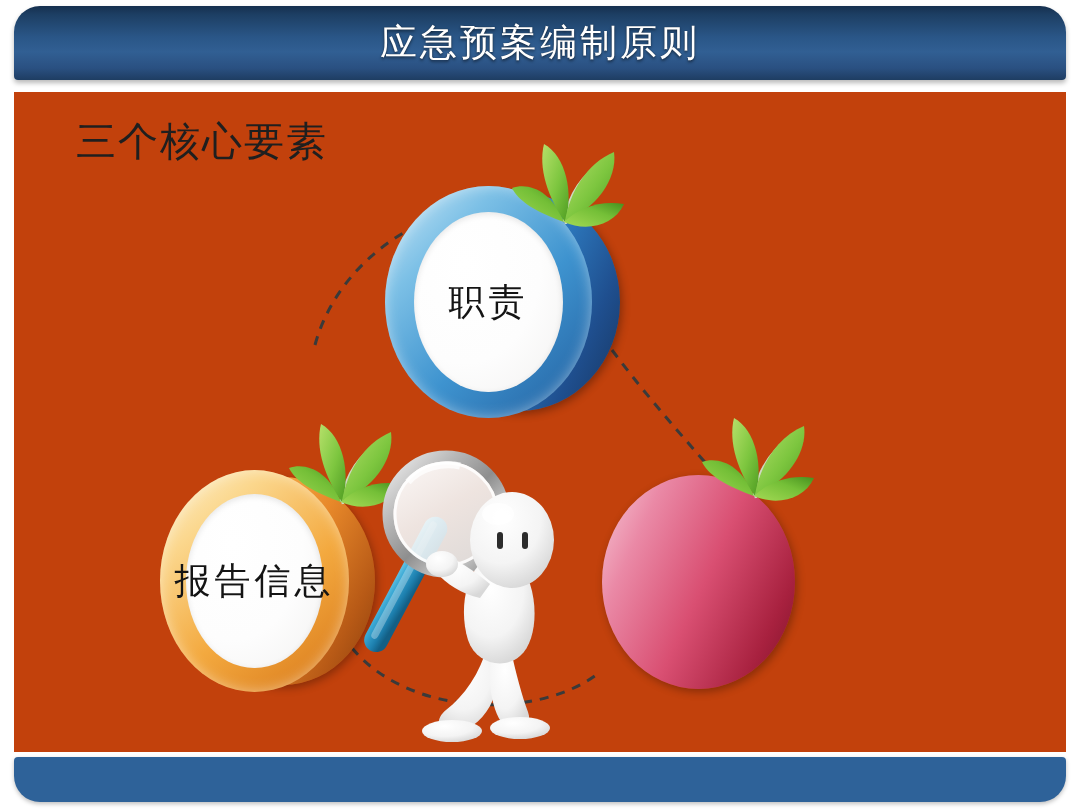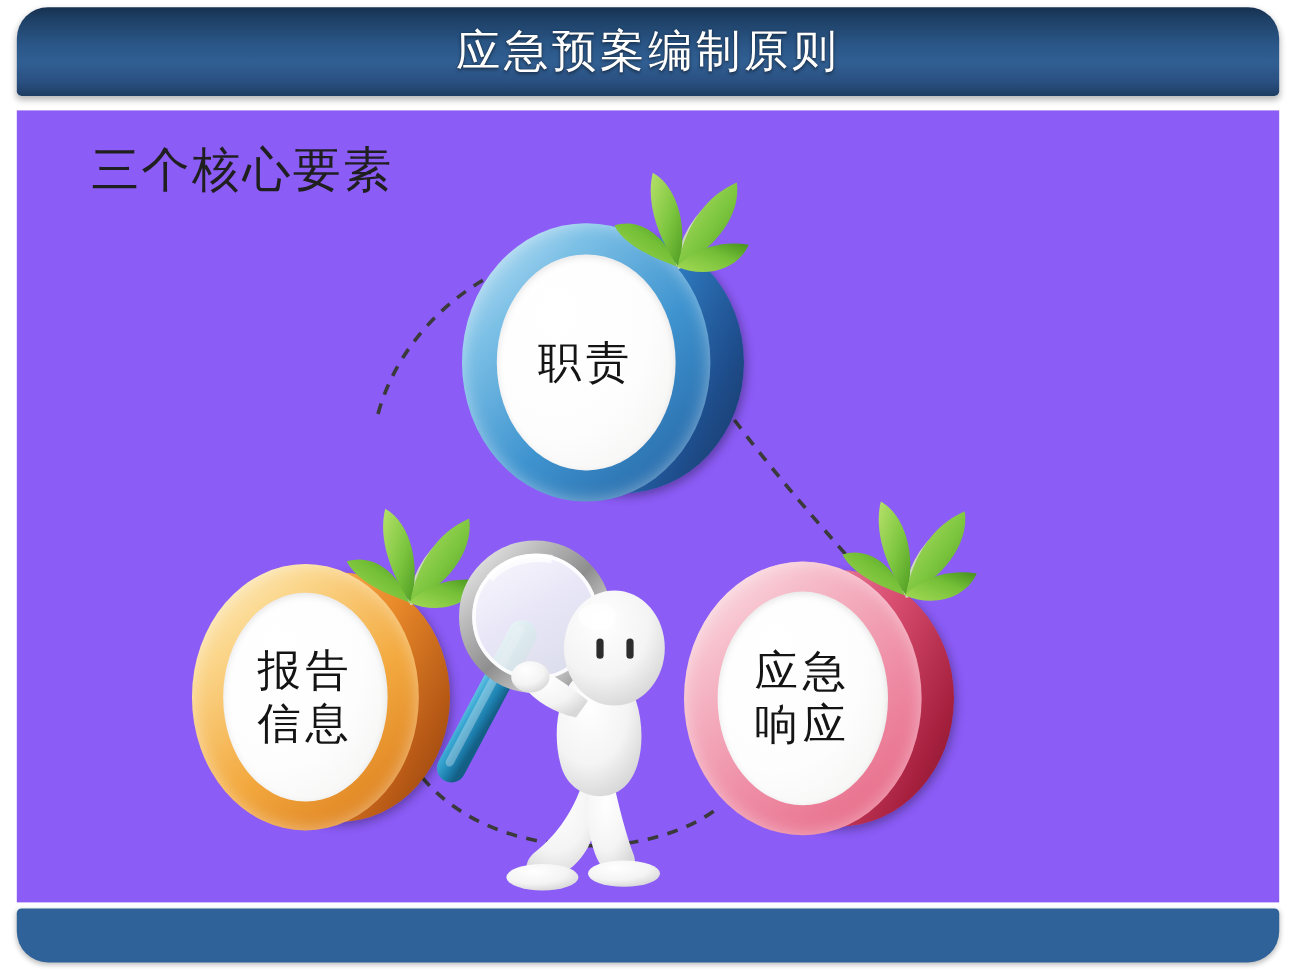--- a/index.html
+++ b/index.html
@@ -39,21 +39,21 @@
     letter-spacing:3px;
     text-shadow:0 2px 3px rgba(0,0,0,.45), 0 0 1px rgba(0,0,0,.6);
     white-space:nowrap;
   }
 
   
   .body-panel{
     position:absolute;
     left:14px; top:92px;
     width:1052px; height:660px;
-    background:#8b5cf6;
+    background:#c2410c;
   }
   .subtitle{
     position:absolute;
     left:62px; top:22px;
     font-size:40px;
     color:#1f1f1f;
     letter-spacing:2px;
     white-space:nowrap;
   }
 
@@ -94,21 +94,21 @@
     left:0; top:0;
     width:88%; height:100%;
     border-radius:50%;
     display:flex;align-items:center;justify-content:center;
     box-shadow:inset 0 0 14px rgba(255,255,255,.45);
   }
   .disc-inner{
     width:72%;height:78%;
     border-radius:50%;
     background:radial-gradient(ellipse at 34% 28%, #ffffff 0%, #fdfdfd 55%, #f2f1f0 100%);
-    display:flex;flex-direction:column;align-items:center;justify-content:center;
+    display:flex;flex-direction:row;align-items:center;justify-content:center;
     box-shadow:0 2px 6px rgba(0,0,0,.10) inset;
   }
   .disc-label{
     font-size:36px;
     font-weight:500;
     color:#141414;
     line-height:1.22;
     letter-spacing:4px;
     text-align:center;
     white-space:nowrap;
@@ -202,26 +202,20 @@
             <div class="disc-label">报告</div>
             <div class="disc-label">信息</div>
           </div>
         </div>
       </div>
     </div>
 
     <div class="node" id="node-pink">
       <div class="disc-wrap">
         <div class="disc-side"></div>
-        <div class="disc-face">
-          <div class="disc-inner">
-            <div class="disc-label">应急</div>
-            <div class="disc-label">响应</div>
-          </div>
-        </div>
       </div>
     </div>
 
     <svg class="leaves" id="leaves-blue" viewBox="0 0 120 96">
       <defs>
         <linearGradient id="lg1" x1="0" y1="0" x2="1" y2="1">
           <stop offset="0%" stop-color="#b6e06a"></stop>
             <stop offset="55%" stop-color="#7dc63f"></stop>
             <stop offset="100%" stop-color="#4f9c22"></stop>
         </linearGradient>

